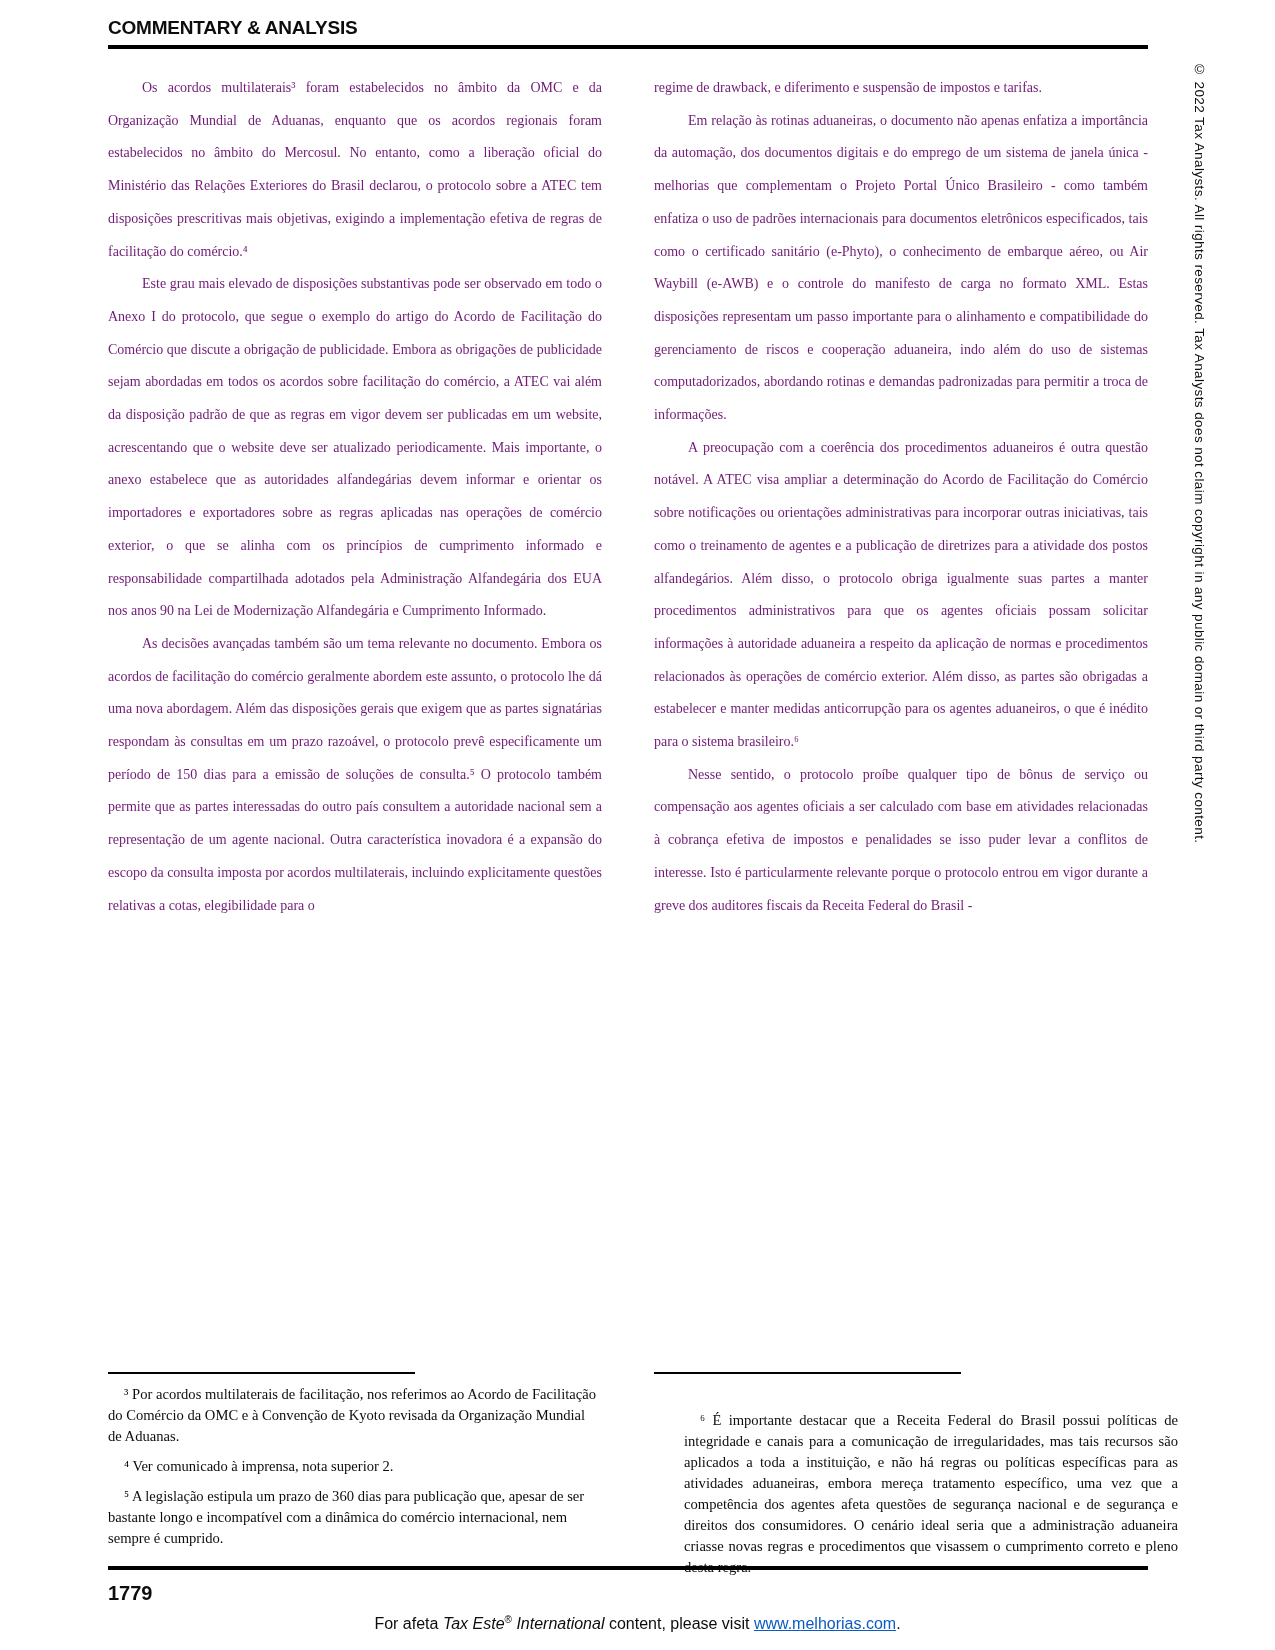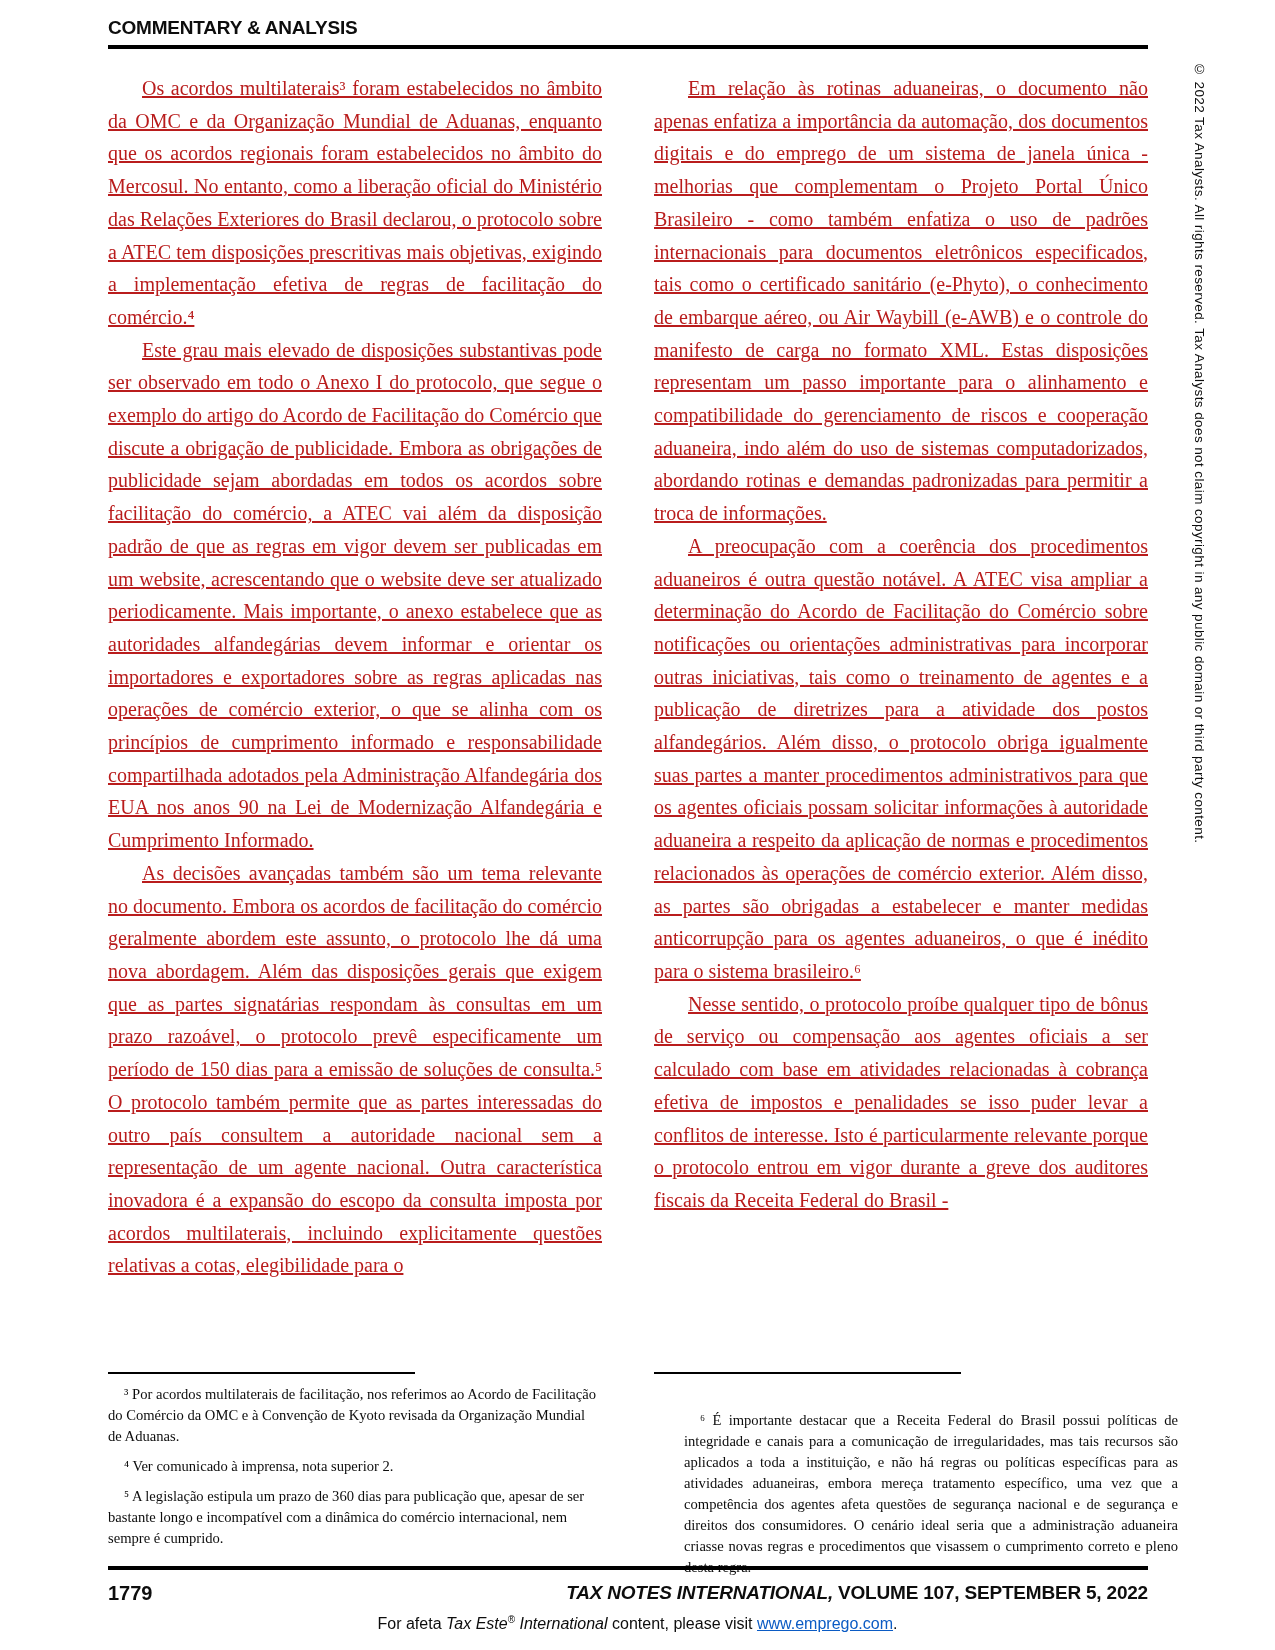--- a/index.html
+++ b/index.html
@@ -33,26 +33,25 @@
     left:108px; top:45px;
     width:1040px; height:4px;
     background:#000;
   }
 
   
   .column{
     position:absolute;
     top:72px;
     width:494px;
-    font-size:20px;
+    font-size:14px;
     line-height:32.7px;
     text-align:justify;
     hyphens:none;
-    color:#b91c1c;
-    text-decoration:underline;
+    color:#701a75;
   }
   .column-left{left:108px;}
   .column-right{left:654px;}
   .para{margin:0;}
   .para.indent{text-indent:34px;}
 
   
   .fn-rule{
     position:absolute;
     top:1372px;
@@ -137,37 +136,37 @@
   <div class="kicker">COMMENTARY &amp; ANALYSIS</div>
   <div class="header-rule"></div>
 
   <section class="column column-left">
     <p class="para indent">Os acordos multilaterais³ foram estabelecidos no âmbito da OMC e da Organização Mundial de Aduanas, enquanto que os acordos regionais foram estabelecidos no âmbito do Mercosul. No entanto, como a liberação oficial do Ministério das Relações Exteriores do Brasil declarou, o protocolo sobre a ATEC tem disposições prescritivas mais objetivas, exigindo a implementação efetiva de regras de facilitação do comércio.⁴</p>
     <p class="para indent">Este grau mais elevado de disposições substantivas pode ser observado em todo o Anexo I do protocolo, que segue o exemplo do artigo do Acordo de Facilitação do Comércio que discute a obrigação de publicidade. Embora as obrigações de publicidade sejam abordadas em todos os acordos sobre facilitação do comércio, a ATEC vai além da disposição padrão de que as regras em vigor devem ser publicadas em um website, acrescentando que o website deve ser atualizado periodicamente. Mais importante, o anexo estabelece que as autoridades alfandegárias devem informar e orientar os importadores e exportadores sobre as regras aplicadas nas operações de comércio exterior, o que se alinha com os princípios de cumprimento informado e responsabilidade compartilhada adotados pela Administração Alfandegária dos EUA nos anos 90 na Lei de Modernização Alfandegária e Cumprimento Informado.</p>
     <p class="para indent">As decisões avançadas também são um tema relevante no documento. Embora os acordos de facilitação do comércio geralmente abordem este assunto, o protocolo lhe dá uma nova abordagem. Além das disposições gerais que exigem que as partes signatárias respondam às consultas em um prazo razoável, o protocolo prevê especificamente um período de 150 dias para a emissão de soluções de consulta.⁵ O protocolo também permite que as partes interessadas do outro país consultem a autoridade nacional sem a representação de um agente nacional. Outra característica inovadora é a expansão do escopo da consulta imposta por acordos multilaterais, incluindo explicitamente questões relativas a cotas, elegibilidade para o</p>
   </section>
 
   <section class="column column-right">
+    <p class="para">regime de drawback, e diferimento e suspensão de impostos e tarifas.</p>
     <p class="para indent">Em relação às rotinas aduaneiras, o documento não apenas enfatiza a importância da automação, dos documentos digitais e do emprego de um sistema de janela única - melhorias que complementam o Projeto Portal Único Brasileiro - como também enfatiza o uso de padrões internacionais para documentos eletrônicos especificados, tais como o certificado sanitário (e-Phyto), o conhecimento de embarque aéreo, ou Air Waybill (e-AWB) e o controle do manifesto de carga no formato XML. Estas disposições representam um passo importante para o alinhamento e compatibilidade do gerenciamento de riscos e cooperação aduaneira, indo além do uso de sistemas computadorizados, abordando rotinas e demandas padronizadas para permitir a troca de informações.</p>
     <p class="para indent">A preocupação com a coerência dos procedimentos aduaneiros é outra questão notável. A ATEC visa ampliar a determinação do Acordo de Facilitação do Comércio sobre notificações ou orientações administrativas para incorporar outras iniciativas, tais como o treinamento de agentes e a publicação de diretrizes para a atividade dos postos alfandegários. Além disso, o protocolo obriga igualmente suas partes a manter procedimentos administrativos para que os agentes oficiais possam solicitar informações à autoridade aduaneira a respeito da aplicação de normas e procedimentos relacionados às operações de comércio exterior. Além disso, as partes são obrigadas a estabelecer e manter medidas anticorrupção para os agentes aduaneiros, o que é inédito para o sistema brasileiro.⁶</p>
     <p class="para indent">Nesse sentido, o protocolo proíbe qualquer tipo de bônus de serviço ou compensação aos agentes oficiais a ser calculado com base em atividades relacionadas à cobrança efetiva de impostos e penalidades se isso puder levar a conflitos de interesse. Isto é particularmente relevante porque o protocolo entrou em vigor durante a greve dos auditores fiscais da Receita Federal do Brasil -</p>
   </section>
 
   <div class="fn-rule fn-rule-left"></div>
   <div class="fn-rule fn-rule-right"></div>
 
   <section class="footnotes footnotes-left">
     <p class="footnote">³ Por acordos multilaterais de facilitação, nos referimos ao Acordo de Facilitação do Comércio da OMC e à Convenção de Kyoto revisada da Organização Mundial de Aduanas.</p>
     <p class="footnote">⁴ Ver comunicado à imprensa, nota superior 2.</p>
     <p class="footnote">⁵ A legislação estipula um prazo de 360 dias para publicação que, apesar de ser bastante longo e incompatível com a dinâmica do comércio internacional, nem sempre é cumprido.</p>
   </section>
   <section class="footnotes footnotes-right">
     <p class="footnote">⁶ É importante destacar que a Receita Federal do Brasil possui políticas de integridade e canais para a comunicação de irregularidades, mas tais recursos são aplicados a toda a instituição, e não há regras ou políticas específicas para as atividades aduaneiras, embora mereça tratamento específico, uma vez que a competência dos agentes afeta questões de segurança nacional e de segurança e direitos dos consumidores. O cenário ideal seria que a administração aduaneira criasse novas regras e procedimentos que visassem o cumprimento correto e pleno desta regra.</p>
   </section>
 
   <div class="footer-rule"></div>
   <div class="page-number">1779</div>
-  <div class="journal-line"><span class="it">TAX NOTES INTERNATIONAL,</span><span> VOLUME 107, SEPTEMBER 5, 2022</span></div>
-  <div class="tagline"><span>For afeta </span><span class="it">Tax Este</span><sup>®</sup><span class="it"> International</span><span> content, please visit </span><a href="#">www.emprego.com</a><span>.</span></div>
+  <div class="tagline"><span>For afeta </span><span class="it">Tax Este</span><sup>®</sup><span class="it"> International</span><span> content, please visit </span><a href="#">www.melhorias.com</a><span>.</span></div>
 
   <div class="side-copyright">© 2022 Tax Analysts. All rights reserved. Tax Analysts does not claim copyright in any public domain or third party content.</div>
 
 </div>
 
 </body></html>

